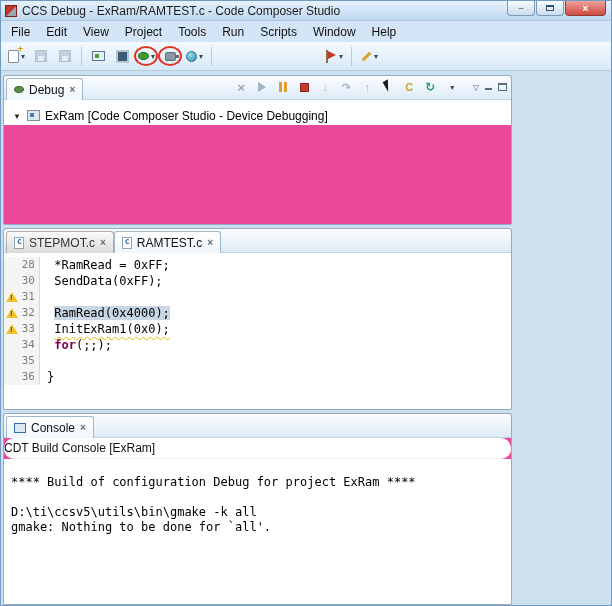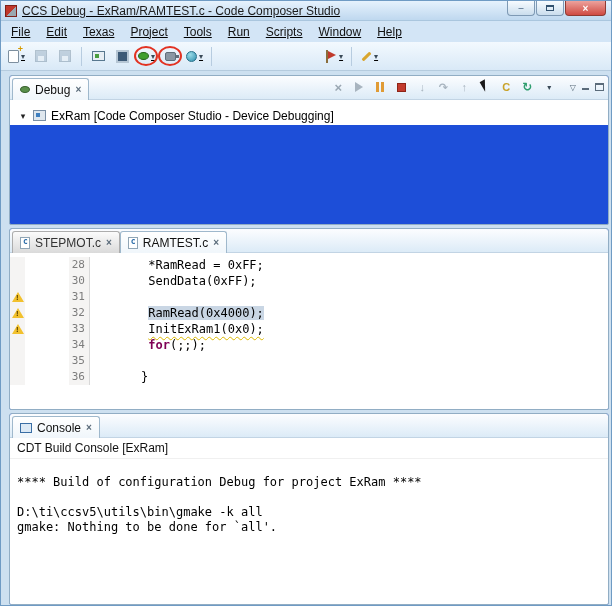--- a/index.html
+++ b/index.html
@@ -1,20 +1,20 @@
 <!DOCTYPE html>
 <html><head>
 <meta charset="utf-8">
 <style>
   html,body{margin:0;padding:0;background:#fff;}
   *{box-sizing:border-box;}
   .win{
     width:612px;height:606px;position:relative;overflow:hidden;
     font-family:"Liberation Sans","DejaVu Sans",sans-serif;
-    background:#cde0f0;border:1px solid #6f9bc4;text-decoration:underline;
+    background:#cde0f0;border:1px solid #6f9bc4;
   }
   
   .titlebar{height:20px;background:linear-gradient(#e6f2fd,#bfd8ef);display:flex;align-items:center;padding-left:4px;position:relative;border-bottom:1px solid #aac6de;}
   .app-icon{width:12px;height:12px;background:linear-gradient(135deg,#c0372b 55%,#9aa7b0 55%);border:1px solid #7d2018;flex:none;}
   .title-text{font-size:12px;color:#1c1c1c;margin-left:5px;white-space:nowrap;}
   .win-controls{position:absolute;top:0;right:5px;display:flex;}
   .wc{width:28px;height:15px;border:1px solid #7e99b4;border-top:none;border-radius:0 0 4px 4px;background:linear-gradient(#f7fbff,#cadded);display:flex;align-items:center;justify-content:center;font-size:9px;color:#31506e;margin-left:1px;}
   .wc.close{width:41px;background:linear-gradient(#eda29c,#cf4a42);color:#fff;font-size:10px;font-weight:bold;border-color:#8f3a32;}
   .wc .maxbox{width:8px;height:6px;border:1px solid #31506e;border-top-width:2px;}
   
@@ -38,21 +38,21 @@
   .ic-plug{width:11px;height:9px;background:#8a97a3;border:1px solid #5f6e7a;border-radius:2px;position:relative;}
   .ic-plug::after{content:"";position:absolute;right:-4px;top:2px;width:4px;height:3px;background:#5f6e7a;}
   .ic-teal{width:11px;height:11px;border-radius:50%;background:radial-gradient(circle at 35% 30%,#9adbe8,#2f8fae);border:1px solid #25708a;}
   .ic-flag{position:relative;width:13px;height:13px;}
   .ic-flag::before{content:"";position:absolute;left:2px;top:0;width:2px;height:13px;background:#8a6d3b;}
   .ic-flag::after{content:"";position:absolute;left:4px;top:1px;width:0;height:0;border-top:4px solid transparent;border-bottom:4px solid transparent;border-left:8px solid #c0392b;}
   .ic-wand{width:12px;height:12px;position:relative;}
   .ic-wand::after{content:"";position:absolute;left:1px;top:5px;width:11px;height:3px;background:#d9a62e;transform:rotate(-45deg);border-radius:1px;}
   
   .main{position:absolute;top:71px;left:0;right:0;bottom:0;background:#cde0f0;}
-  .panel{position:absolute;left:8px;width:600px;background:#1d4ed8;border:1px solid #91adc4;border-radius:3px 3px 2px 2px;overflow:hidden;}
+  .panel{position:absolute;left:2px;width:509px;background:#ec4899;border:1px solid #91adc4;border-radius:3px 3px 2px 2px;overflow:hidden;}
   #debugPanel{top:3px;height:150px;}
   #editorPanel{top:156px;height:182px;}
   #consolePanel{top:341px;height:192px;}
   .view-tabs{height:24px;display:flex;align-items:flex-end;background:linear-gradient(#fcfdff,#dcebf7);border-bottom:1px solid #c2d4e4;padding:0 4px 0 2px;position:relative;}
   .vtab{height:22px;display:flex;align-items:center;gap:5px;padding:0 7px;font-size:12px;color:#111;border:1px solid #9fb8cc;border-bottom:none;border-radius:3px 3px 0 0;background:linear-gradient(#ffffff,#f0f6fb);position:relative;top:1px;flex:none;}
   .vtab.inactive{background:linear-gradient(#fbfbfb,#dadada);border-color:#adadad;color:#333;}
   .close-x{font-size:10px;color:#5a6b7a;font-weight:bold;}
   
   .dbg-tools{margin-left:auto;display:flex;align-items:center;gap:4px;padding-bottom:4px;}
   .dt{width:17px;height:16px;display:flex;align-items:center;justify-content:center;position:relative;flex:none;}
@@ -78,32 +78,32 @@
   .trg-icon::after{content:"";position:absolute;left:2px;top:2px;width:4px;height:4px;background:#3f7fbf;}
   .tree-row2{margin-left:28px;}
   .sel-node{display:flex;align-items:center;gap:5px;border:1px solid #9ab6d0;background:linear-gradient(#fdfefe,#eef4fa);padding:1px 5px 1px 3px;border-radius:1px;}
   .core-icon{width:12px;height:8px;background:#4aa02c;border:1px solid #2f7a1a;border-radius:50%;position:relative;flex:none;}
   .core-icon::after{content:"";position:absolute;right:-2px;top:-3px;width:4px;height:4px;background:#e8c32a;border:1px solid #97791a;border-radius:50%;}
   
   .etabbar{height:24px;display:flex;align-items:flex-end;background:linear-gradient(#fcfdff,#dcebf7);border-bottom:1px solid #c2d4e4;padding-left:2px;}
   .fic{width:10px;height:12px;background:#fff;border:1px solid #90a5b5;position:relative;flex:none;}
   .fic::after{content:"c";position:absolute;left:2px;top:-1px;font:bold 8px "DejaVu Sans Mono",monospace;color:#2b6ca8;}
   .edit-area{height:157px;background:#fff;overflow:hidden;font:12px "DejaVu Sans Mono","Liberation Mono",monospace;padding-top:4px;}
-  .crow{display:flex;height:16px;align-items:center;gap:44px;}
+  .crow{display:flex;height:16px;align-items:center;}
   .mcol{width:15px;height:16px;background:#f5f4f3;display:flex;align-items:center;justify-content:center;flex:none;}
   .warn{position:relative;display:inline-block;width:12px;height:11px;}
   .warn::before{content:"";position:absolute;left:0;top:0;border-left:6px solid transparent;border-right:6px solid transparent;border-bottom:10px solid #f2c12e;}
   .warn::after{content:"!";position:absolute;left:4.5px;top:1.5px;font:bold 8px "Liberation Sans",sans-serif;color:#5c4300;}
   .lnum{width:21px;height:16px;background:#f5f4f3;color:#7d7d7d;font-size:11px;text-align:right;padding-right:4px;border-right:1px solid #d8d8d8;flex:none;line-height:16px;}
   .ctext{flex:1;padding-left:7px;white-space:pre;color:#000;}
   .kw{color:#7f0055;font-weight:bold;}
   .selbg{background:#c9d6e4;}
   .squig{text-decoration:underline wavy #dcb800 1px;text-underline-offset:3px;}
   
-  .console-head{height:21px;line-height:21px;font-size:12px;color:#111;padding-left:7px;background:#fff;border-bottom:1px solid #f0f0f0;}
+  .console-head{height:21px;line-height:21px;font-size:12px;color:#111;background:#fff;border-bottom:1px solid #f0f0f0;border-radius:10px;}
   .conic{width:12px;height:10px;background:#dce9f5;border:1px solid #3a6ea5;flex:none;}
   .console-body{font:12px "DejaVu Sans Mono","Liberation Mono",monospace;color:#000;padding:16px 0 0 7px;background:#fff;height:146px;}
   .conline{height:15px;line-height:15px;white-space:pre;}
   .bugsm{width:10px;height:7px;background:#5a8f4a;border:1px solid #3a6330;border-radius:50%;flex:none;}
 </style>
 </head>
 <body>
 
 <div class="win">
 
@@ -115,21 +115,21 @@
       <div class="wc">
           <span class="maxbox"></span>
         </div>
       <div class="wc close">×</div>
     </div>
   </div>
 
   <div class="menubar">
       <span class="menu-item">File</span>
       <span class="menu-item">Edit</span>
-      <span class="menu-item">Texas</span>
+      <span class="menu-item">View</span>
       <span class="menu-item">Project</span>
       <span class="menu-item">Tools</span>
       <span class="menu-item">Run</span>
       <span class="menu-item">Scripts</span>
       <span class="menu-item">Window</span>
       <span class="menu-item">Help</span>
     </div>
 
   <div class="toolbar">
     <div class="tbtn dd">

